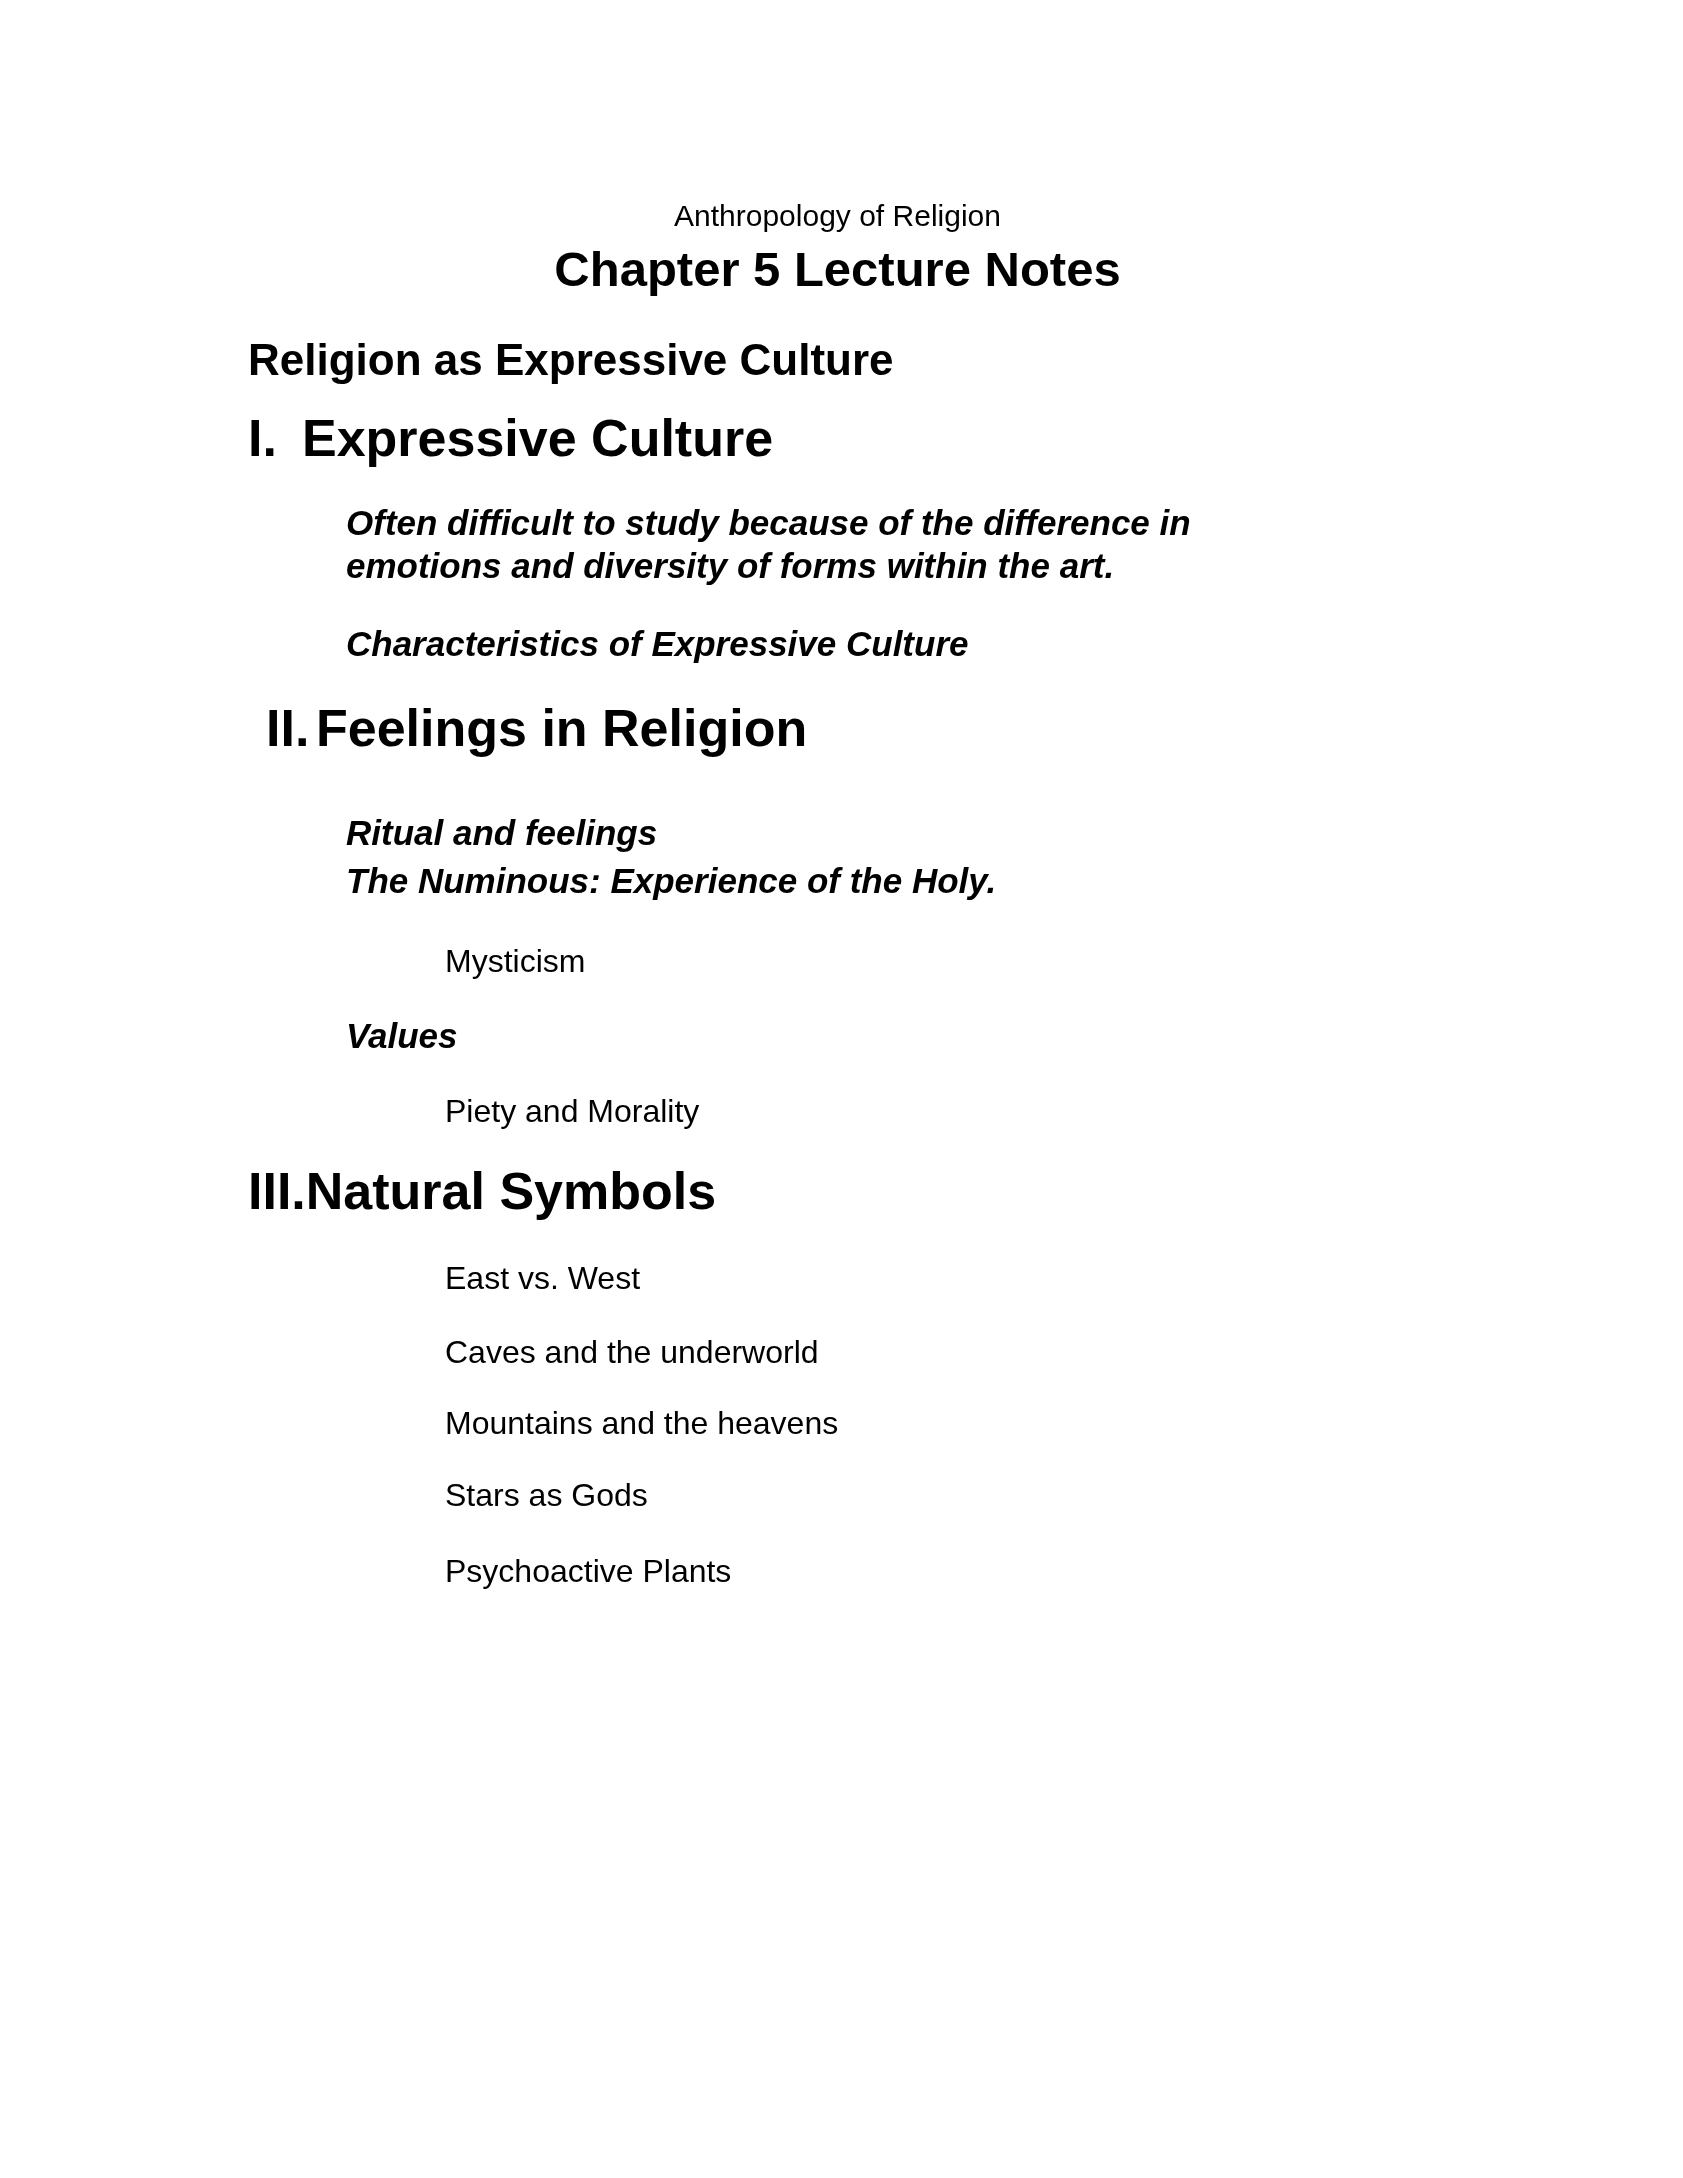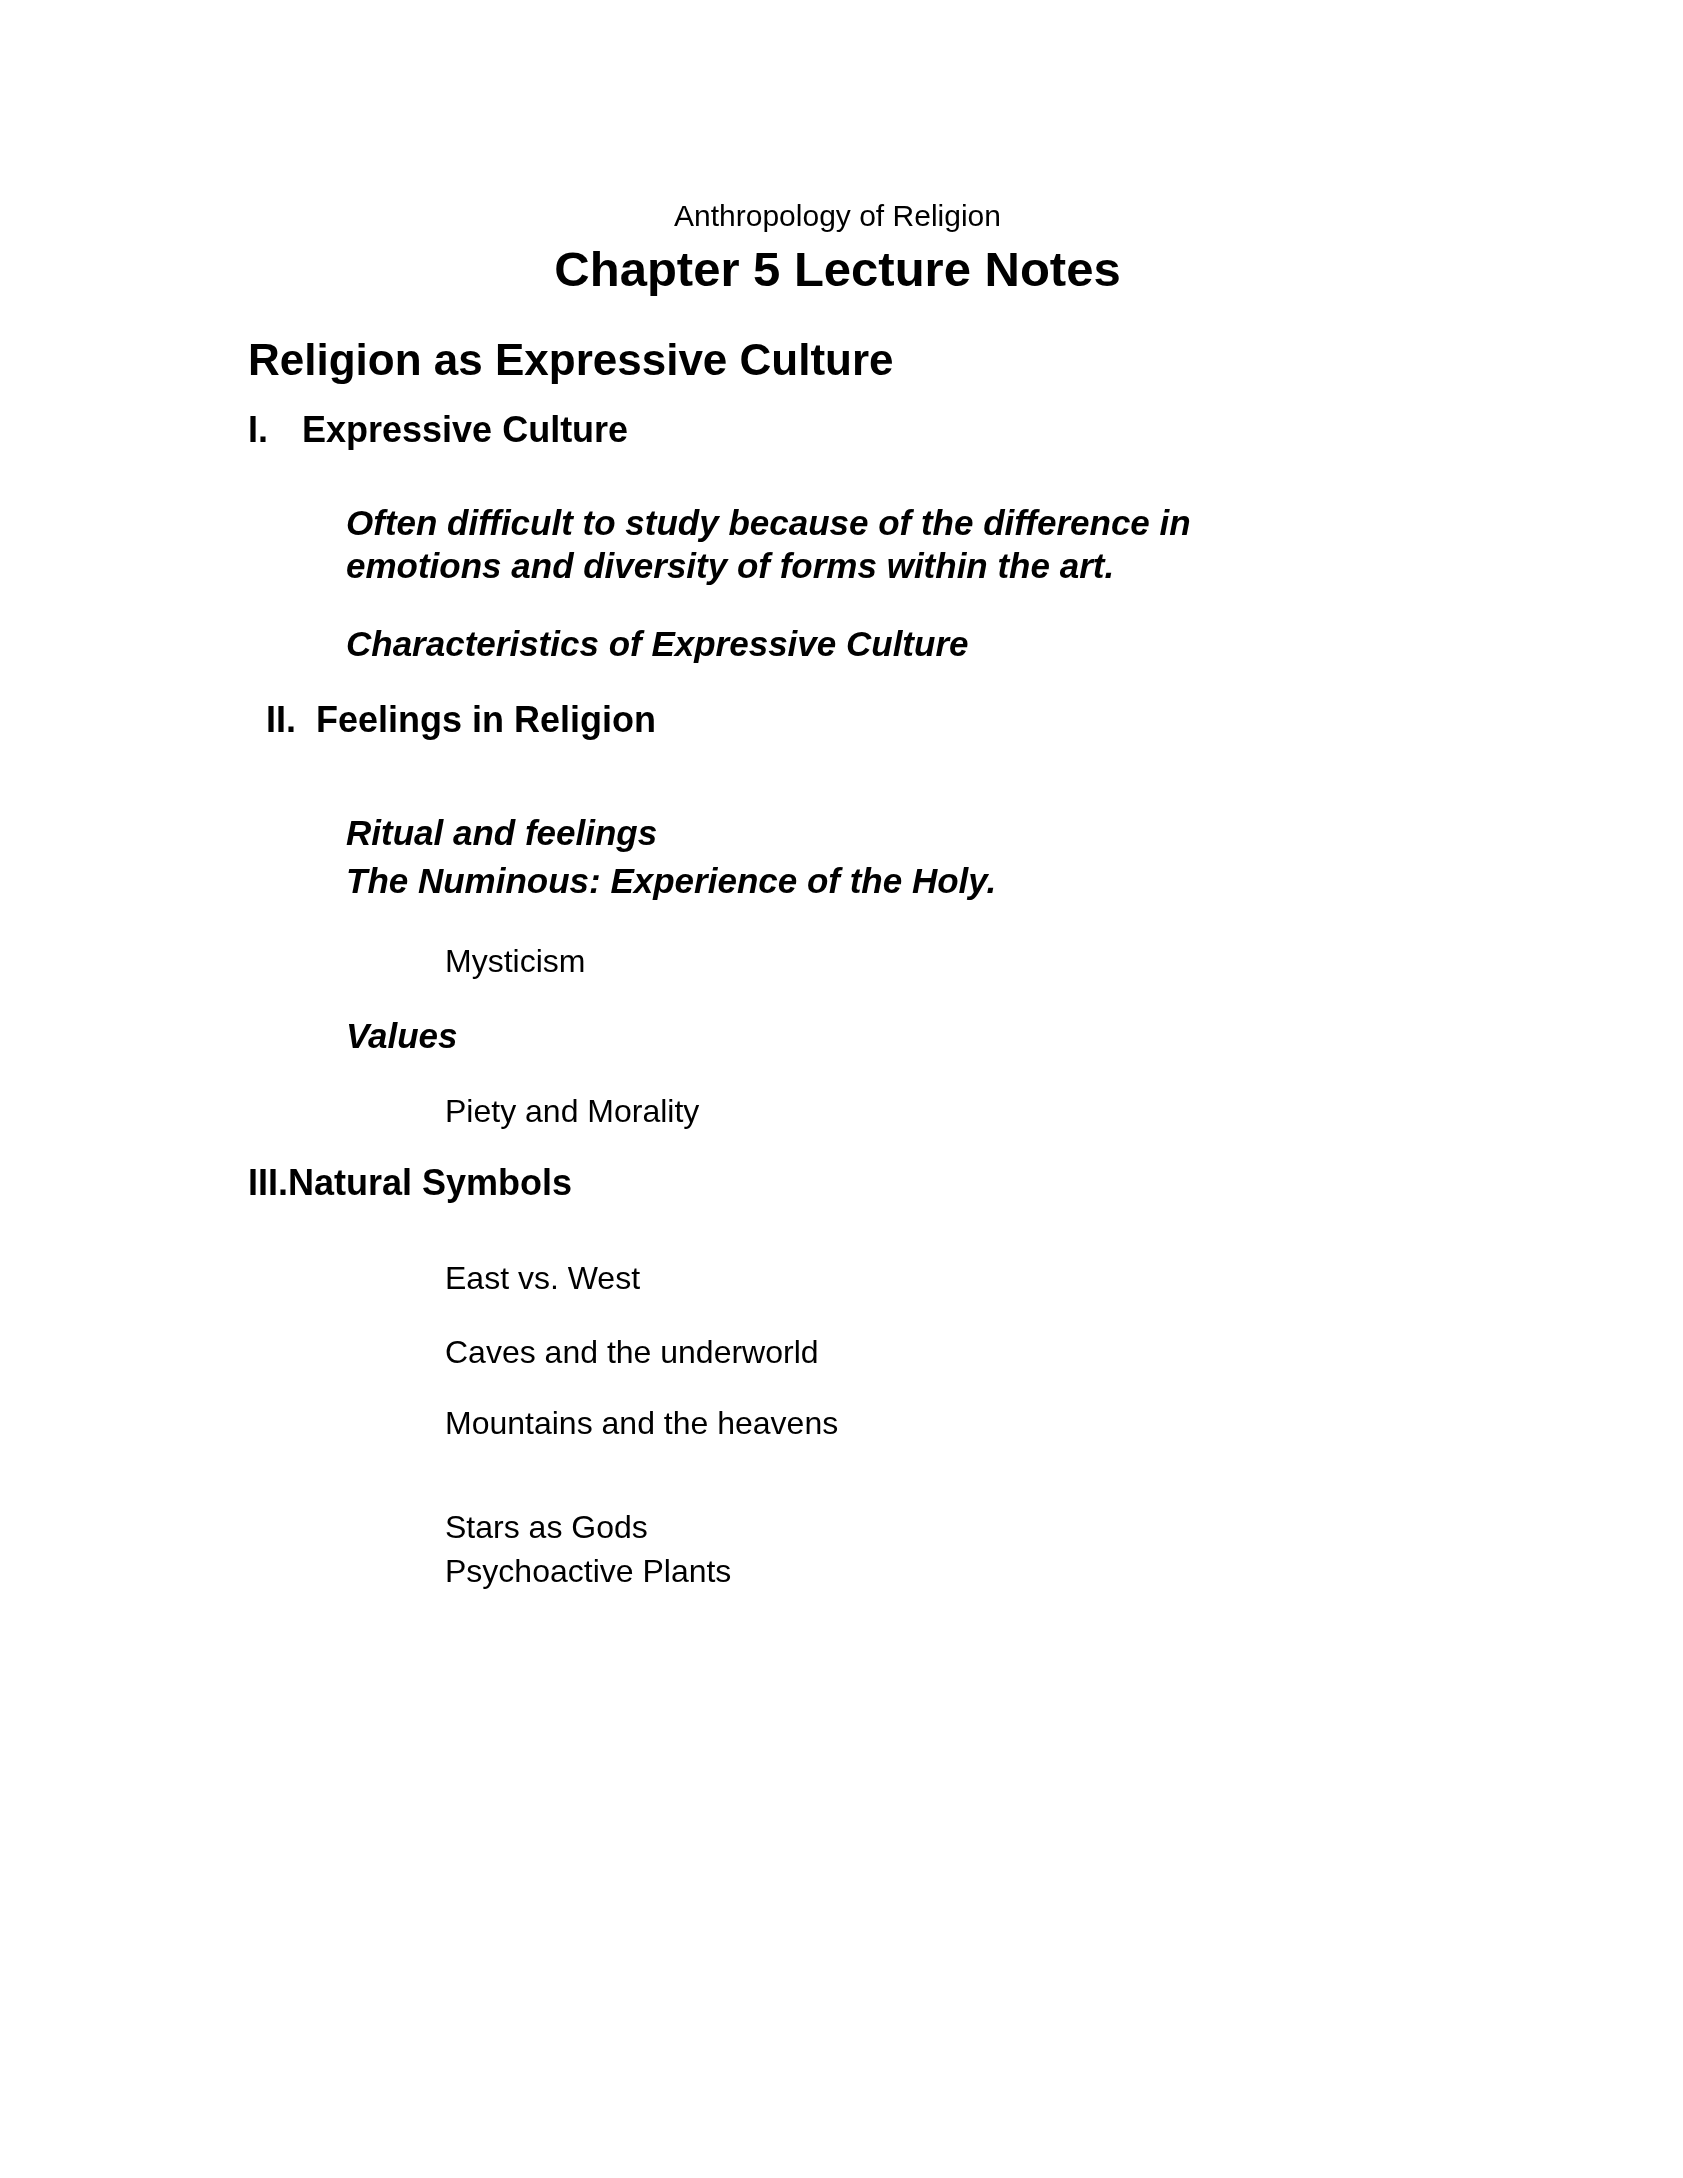--- a/index.html
+++ b/index.html
@@ -38,21 +38,21 @@
       top: 245px;
       left: -4px;
     }
     .doc-heading {
       font-size: 44px;
       font-weight: bold;
       left: 248px;
       top: 338px;
     }
     .section {
-      font-size: 36px;
+      font-size: 52px;
       font-weight: bold;
       left: 248px;
     }
     .section .num {
       display: inline-block;
     }
     .topic {
       font-size: 35px;
       font-weight: bold;
       font-style: italic;
@@ -94,17 +94,17 @@
   <div class="line topic" style="top:1018px;">Values</div>
   <div class="line topic sub" style="top:1095px;">Piety and Morality</div>
 
   <div class="line section" style="top:1165px;">
     <span class="num">III.</span><span>Natural Symbols</span>
   </div>
 
   <div class="line topic sub" style="top:1262px;text-align:center;">East vs. West</div>
   <div class="line topic sub" style="top:1336px;">Caves and the underworld</div>
   <div class="line topic sub" style="top:1407px;">Mountains and the heavens</div>
-  <div class="line topic sub" style="top:1479px;margin-top:32px;">Stars as Gods</div>
+  <div class="line topic sub" style="top:1479px;">Stars as Gods</div>
   <div class="line topic sub" style="top:1555px;">Psychoactive Plants</div>
 
 </div>
 
 
 </body></html>

